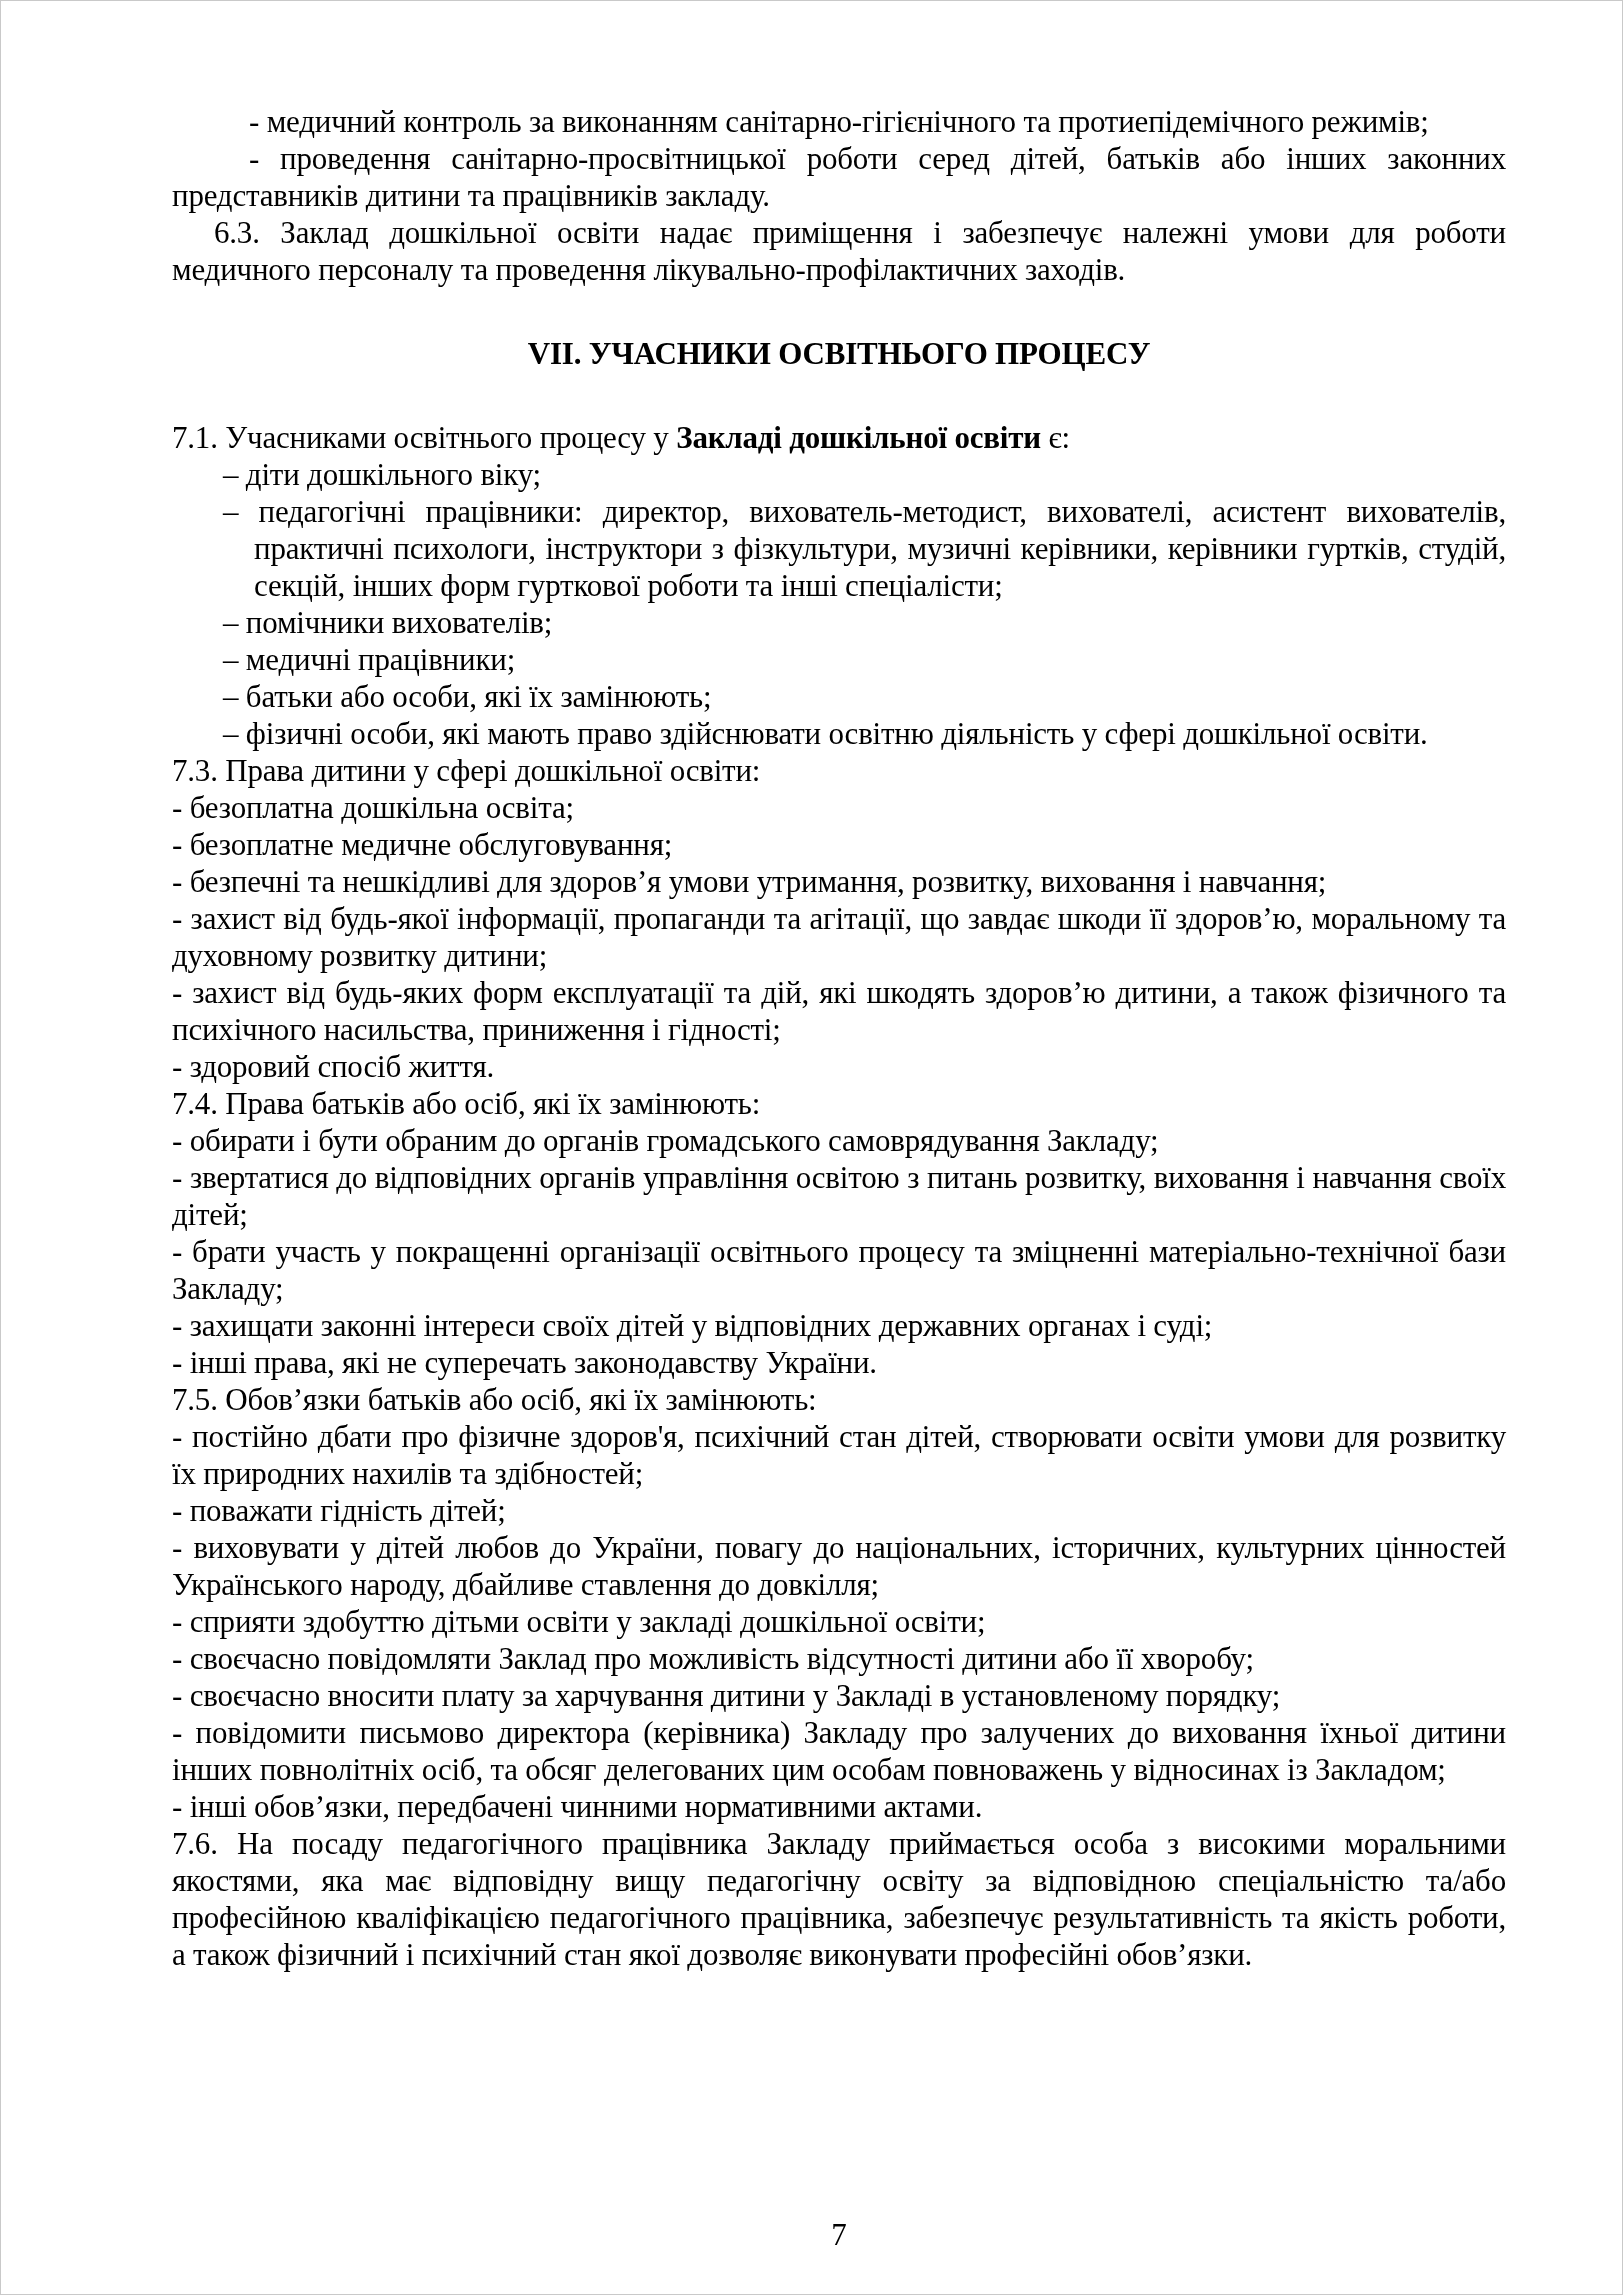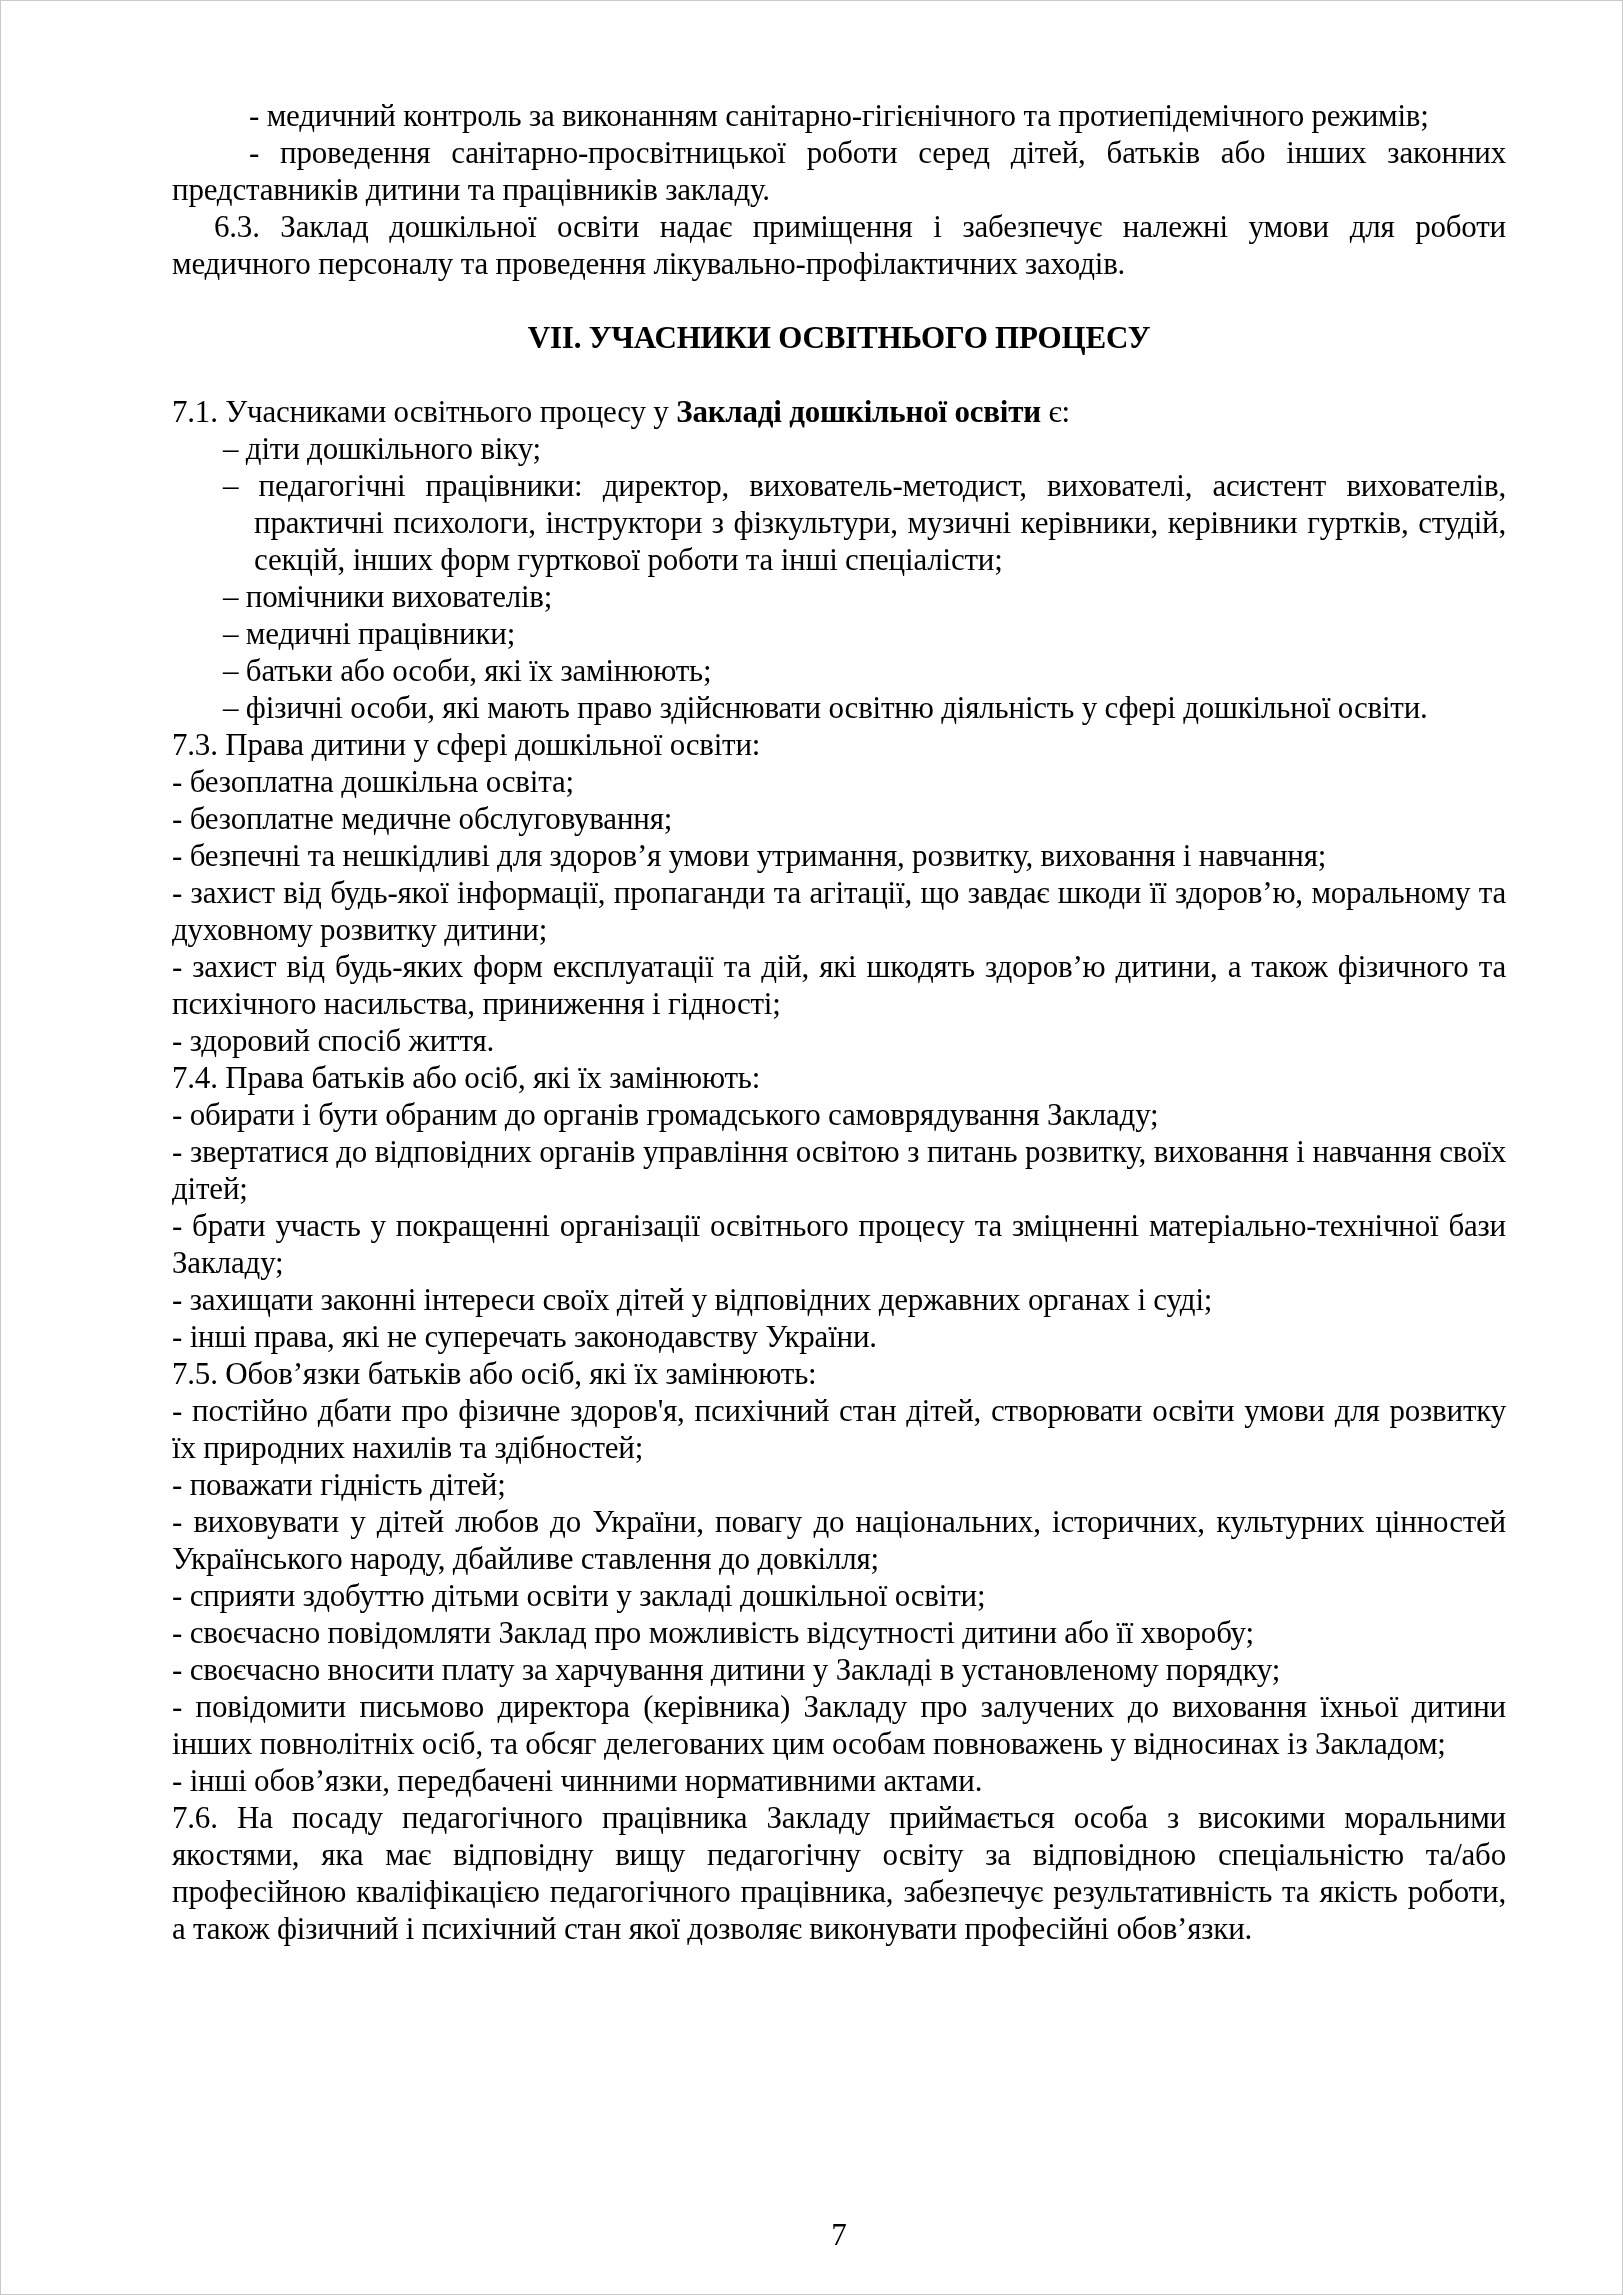--- a/index.html
+++ b/index.html
@@ -14,32 +14,32 @@
     background: #ffffff;
     box-sizing: border-box;
     border: 1.3px solid #c9c9c9;
     overflow: hidden;
     font-family: "Liberation Serif", "DejaVu Serif", serif;
     color: #000000;
   }
   .content {
     position: absolute;
     left: 171px;
-    top: 96px;
+    top: 102px;
     width: 1334px;
     font-size: 31px;
     line-height: 37px;
     letter-spacing: -0.2px;
     text-align: justify;
   }
   .block { margin: 0; }
   .heading {
     text-align: center;
     font-weight: bold;
-    margin: 37px 0;
+    margin: 47px 0;
   }
   .p-indent-lg { text-indent: 77px; }
   .p-indent-md { text-indent: 42px; }
   .p-flush { text-indent: 0; }
   .list-dash {
     padding-left: 82px;
     text-indent: -31px;
   }
   .bold { font-weight: bold; }
   .page-number {

